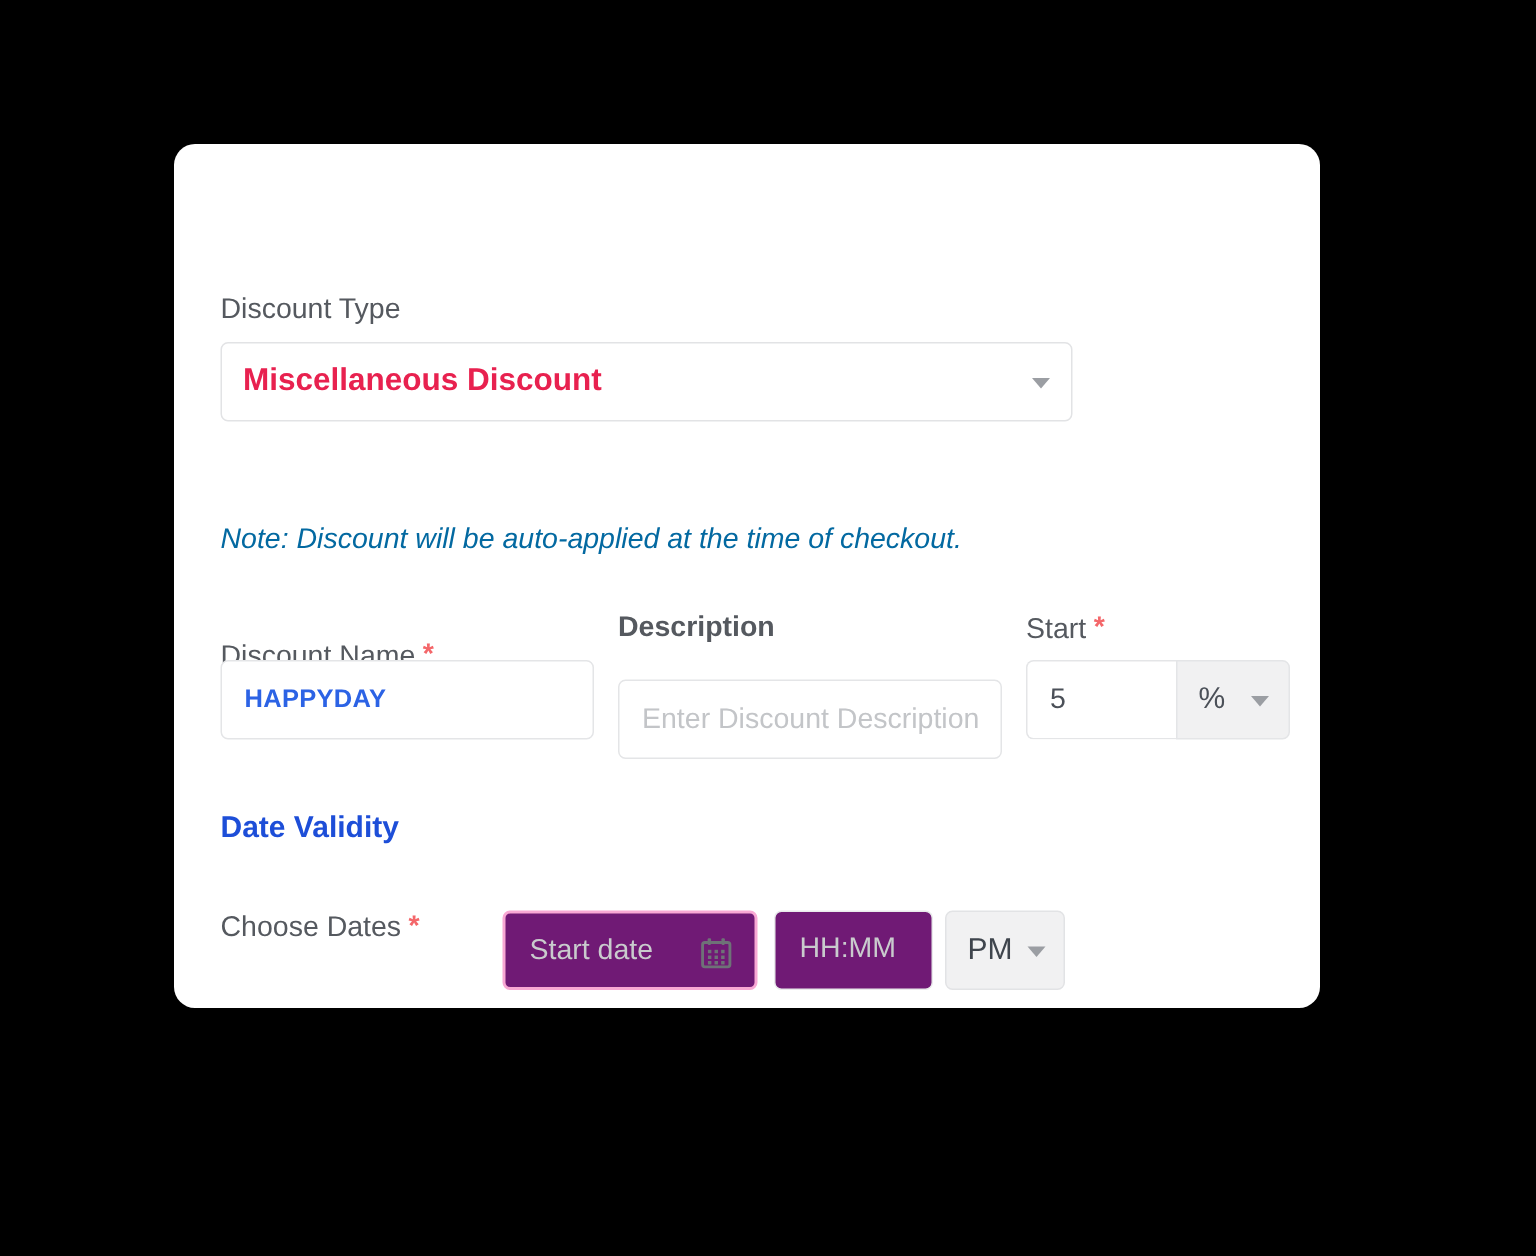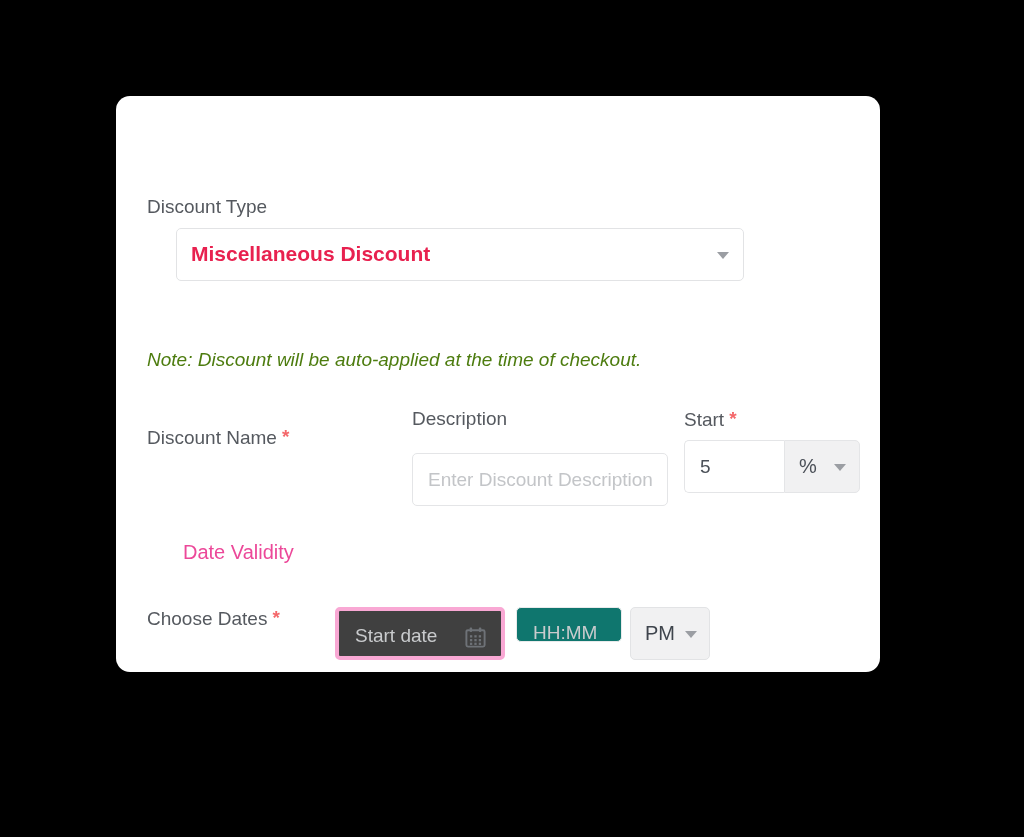--- a/index.html
+++ b/index.html
@@ -83,21 +83,20 @@
     position: absolute;
     left: 31px;
     top: 65px;
     width: 568px;
     height: 53px;
     border: 1px solid #e2e3e5;
     border-radius: 5px;
     background: #ffffff;
     box-sizing: border-box;
     cursor: pointer;
-    margin-left: 29px;
   }
   .select-discount-type .sel-value {
     position: absolute;
     left: 14px;
     top: 13px;
     font-size: 21px;
     font-weight: 700;
     color: #e8214f;
     white-space: nowrap;
   }
@@ -113,27 +112,27 @@
     right: 14px;
     top: 23px;
   }
 
   .note-text {
     position: absolute;
     left: 31px;
     top: 186px;
     font-size: 19px;
     font-style: italic;
-    color: #4d7c0f;
+    color: #0369a1;
     white-space: nowrap;
   }
 
   
   .lbl-discount-name { position: absolute; left: 31px; top: 263px; }
-  .lbl-description   { position: absolute; left: 296px; top: 245px; }
+  .lbl-description   { position: absolute; left: 296px; top: 245px; font-weight: bold; }
   .lbl-amount        { position: absolute; left: 568px; top: 245px; }
 
   .input-box {
     position: absolute;
     border: 1px solid #e4e5e7;
     border-radius: 5px;
     background: #ffffff;
     box-sizing: border-box;
     height: 53px;
   }
@@ -204,45 +203,44 @@
     right: 13px;
     top: 23px;
   }
 
   
   .section-title {
     position: absolute;
     left: 31px;
     top: 378px;
     font-size: 20px;
-    font-weight: 400;
-    color: #ec4899;
-    white-space: nowrap;
-    margin-left: 36px;
+    font-weight: 700;
+    color: #1d4ed8;
+    white-space: nowrap;
   }
   .lbl-choose-dates {
     position: absolute;
     left: 31px;
     top: 444px;
   }
 
   .date-row {
     position: absolute;
     height: 53px;
   }
   .date-row-1 { left: 219px; top: 444px; }
   .date-row-2 { left: 219px; top: 510px; }
 
   .date-input {
     position: absolute;
     left: 0; top: 0;
     width: 170px; height: 53px;
-    border: 4px solid #f9a8d4;
-    border-radius: 5px;
-    background: #404040;
+    border: 2px solid #f9a8d4;
+    border-radius: 5px;
+    background: #701a75;
     box-sizing: border-box;
   }
   .date-input .ph {
     position: absolute;
     left: 16px;
     top: 14px;
     font-size: 19px;
     color: #c9cbcd;
     white-space: nowrap;
   }
@@ -250,24 +248,24 @@
     position: absolute;
     right: 14px;
     top: 15px;
     width: 23px;
     height: 23px;
   }
 
   .time-input {
     position: absolute;
     left: 181px; top: 0;
-    width: 106px; height: 35px;
+    width: 106px; height: 53px;
     border: 1px solid #e9eaeb;
     border-radius: 5px;
-    background: #0f766e;
+    background: #701a75;
     box-sizing: border-box;
   }
   .time-input .ph {
     position: absolute;
     left: 16px;
     top: 14px;
     font-size: 19px;
     color: #c9cbcd;
     white-space: nowrap;
   }
@@ -309,20 +307,23 @@
 
     <div class="select-discount-type">
       <span class="sel-value">Miscellaneous Discount</span>
       <span class="caret"></span>
     </div>
 
     <div class="note-text">Note: Discount will be auto-applied at the time of checkout.</div>
 
     <div class="field-label lbl-discount-name">
       <span>Discount Name</span><span class="req-star">*</span>
+    </div>
+    <div class="input-box inp-discount-name">
+      <span class="input-text">HAPPYDAY</span>
     </div>
 
     <div class="field-label lbl-description">Description</div>
     <div class="input-box inp-description">
       <span class="input-text">Enter Discount Description</span>
     </div>
 
     <div class="field-label lbl-amount">
       <span>Start</span><span class="req-star">*</span>
     </div>

